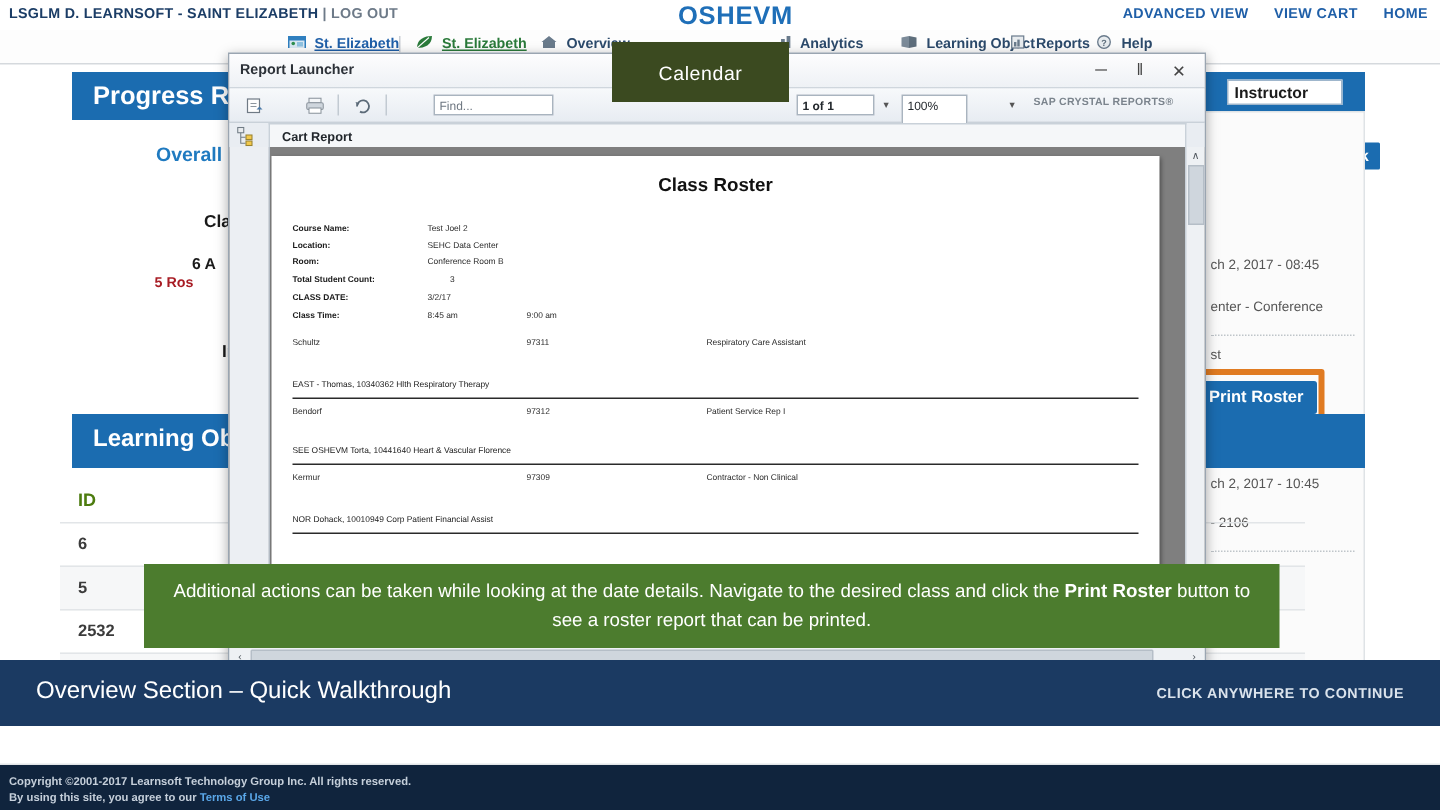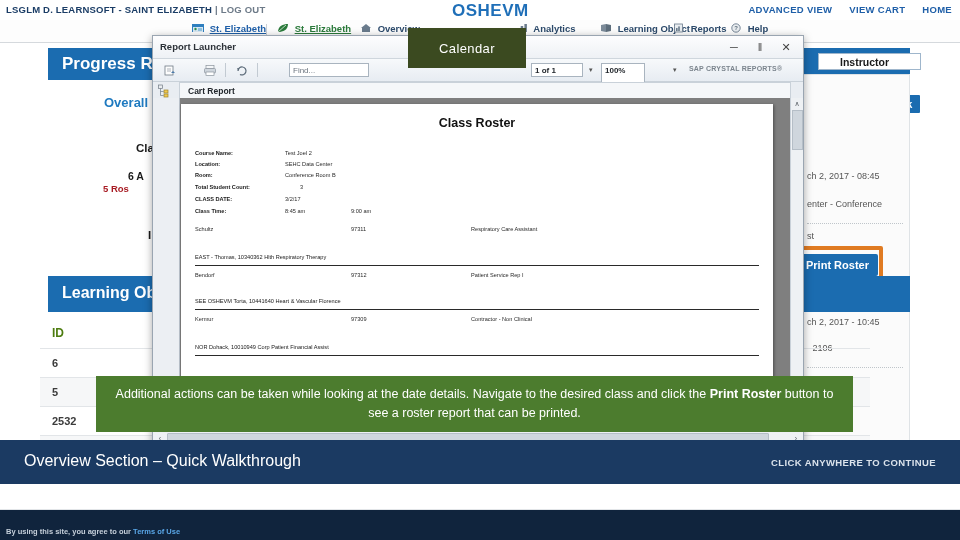--- a/index.html
+++ b/index.html
@@ -52,23 +52,23 @@
   .right-panel{position:absolute;left:800px;top:74px;width:110px;bottom:60px;
       background:#fbfbfb;border:1px solid #dfe3e6;box-sizing:border-box;}
   .rp-line{position:absolute;left:6px;font-size:9px;color:#555;white-space:nowrap;}
   .rp-divider{position:absolute;left:6px;width:96px;border-top:1px dotted #bfc5ca;}
   .print-roster-btn{position:absolute;background:#1b6cb0;color:#fff;font-size:11px;
       font-weight:bold;padding:5px 9px;border-radius:2px;cursor:pointer;white-space:nowrap;}
   .highlight-box{position:absolute;border:4px solid #e07b22;border-radius:2px;background:transparent;}
 
   .instructor-bar{position:absolute;left:760px;top:48px;width:150px;height:26px;background:#1b6cb0;}
   .instructor-lbl{position:absolute;left:764px;top:55px;color:#fff;font-size:11px;font-weight:bold;}
-  .instructor-field{position:absolute;left:818px;top:53px;width:103px;height:17px;background:#fff;
+  .instructor-field{position:absolute;left:818px;top:53px;width:77px;height:17px;background:#fff;
       border:1px solid #9fb6cc;font-size:10.5px;font-weight:bold;color:#1a1a1a;
-      padding:1px 21px;box-sizing:border-box;line-height:15px;}
+      padding:1px 4px;box-sizing:border-box;line-height:15px;}
   .back-btn{position:absolute;left:866px;top:95px;background:#1b6cb0;color:#fff;font-size:10.5px;
       font-weight:bold;padding:3px 8px;cursor:pointer;border-radius:1px;}
 
   
   #report-dialog{position:absolute;left:152px;top:35px;width:650px;height:410px;
       background:#f1f3f6;border:1px solid #9aa5b1;box-shadow:0 2px 8px rgba(0,0,0,.35);}
   .dlg-titlebar{position:relative;height:22px;background:linear-gradient(#fdfdfe,#eef1f5);
       border-bottom:1px solid #cfd6dd;}
   .dlg-title{position:absolute;left:7px;top:5px;font-size:9.5px;color:#2c3138;font-weight:bold;}
   .dlg-btns{position:absolute;right:4px;top:2px;display:flex;gap:0px;}
@@ -78,21 +78,21 @@
   .dlg-toolbar{position:relative;height:22px;background:linear-gradient(#f7f9fb,#e7ecf2);
       border-bottom:1px solid #c9d1d9;}
   .tb-ic{position:absolute;top:3px;width:17px;height:16px;cursor:pointer;
       display:flex;align-items:center;justify-content:center;}
   .tb-sep{position:absolute;top:4px;width:1px;height:14px;background:#c2cad2;}
   .tb-find{position:absolute;top:4px;height:14px;background:#fff;border:1px solid #a9b4bf;
       font-size:8px;color:#6d7680;padding:1px 3px;box-sizing:border-box;line-height:12px;}
   .tb-page{position:absolute;top:4px;height:14px;background:#fff;border:1px solid #a9b4bf;
       font-size:8px;color:#23282d;padding:1px 3px;box-sizing:border-box;line-height:12px;font-weight:bold;}
   .tb-zoom{position:absolute;top:4px;height:26px;background:#fff;border:1px solid #a9b4bf;
-      font-size:8px;color:#23282d;padding:1px 3px;box-sizing:border-box;line-height:12px;font-weight:bold;}
+      font-size:8px;color:#23282d;padding:1px 3px;box-sizing:border-box;line-height:12px;font-weight:normal;}
   .tb-txt{position:absolute;top:6px;font-size:7px;color:#7b848d;letter-spacing:.2px;font-weight:bold;}
   .tb-caret{position:absolute;top:7px;font-size:7px;color:#555;}
 
   .dlg-tabstrip{position:relative;height:18px;background:#e9edf2;border-bottom:1px solid #c9d1d9;}
   .tabstrip-ic{position:absolute;left:5px;top:2px;width:14px;height:14px;}
   .tabstrip-tab{position:absolute;left:26px;top:0px;height:17px;background:#f5f7f9;
       border:1px solid #c9d1d9;border-bottom:none;right:12px;}
   .tabstrip-tab span{position:absolute;left:8px;top:3px;font-size:8.5px;font-weight:bold;color:#22272c;}
 
   .dlg-body{position:absolute;left:0;right:0;top:62px;bottom:14px;background:#7f7f7f;overflow:hidden;}
@@ -423,16 +423,17 @@
 </div>
 
 <div class="bottom-bar">
   <div class="bb-title">Overview Section – Quick Walkthrough</div>
   <div class="bb-cta">Click anywhere to continue</div>
 </div>
 
 <div class="whitegap"></div>
 
 <div class="footer">
+  <p class="l1">Copyright ©2001-2017 Learnsoft Technology Group Inc. All rights reserved.</p>
   <p class="l2">
     <span>By using this site, you agree to our </span><a href="#">Terms of Use</a>
   </p>
 </div>
 
 </body></html>

